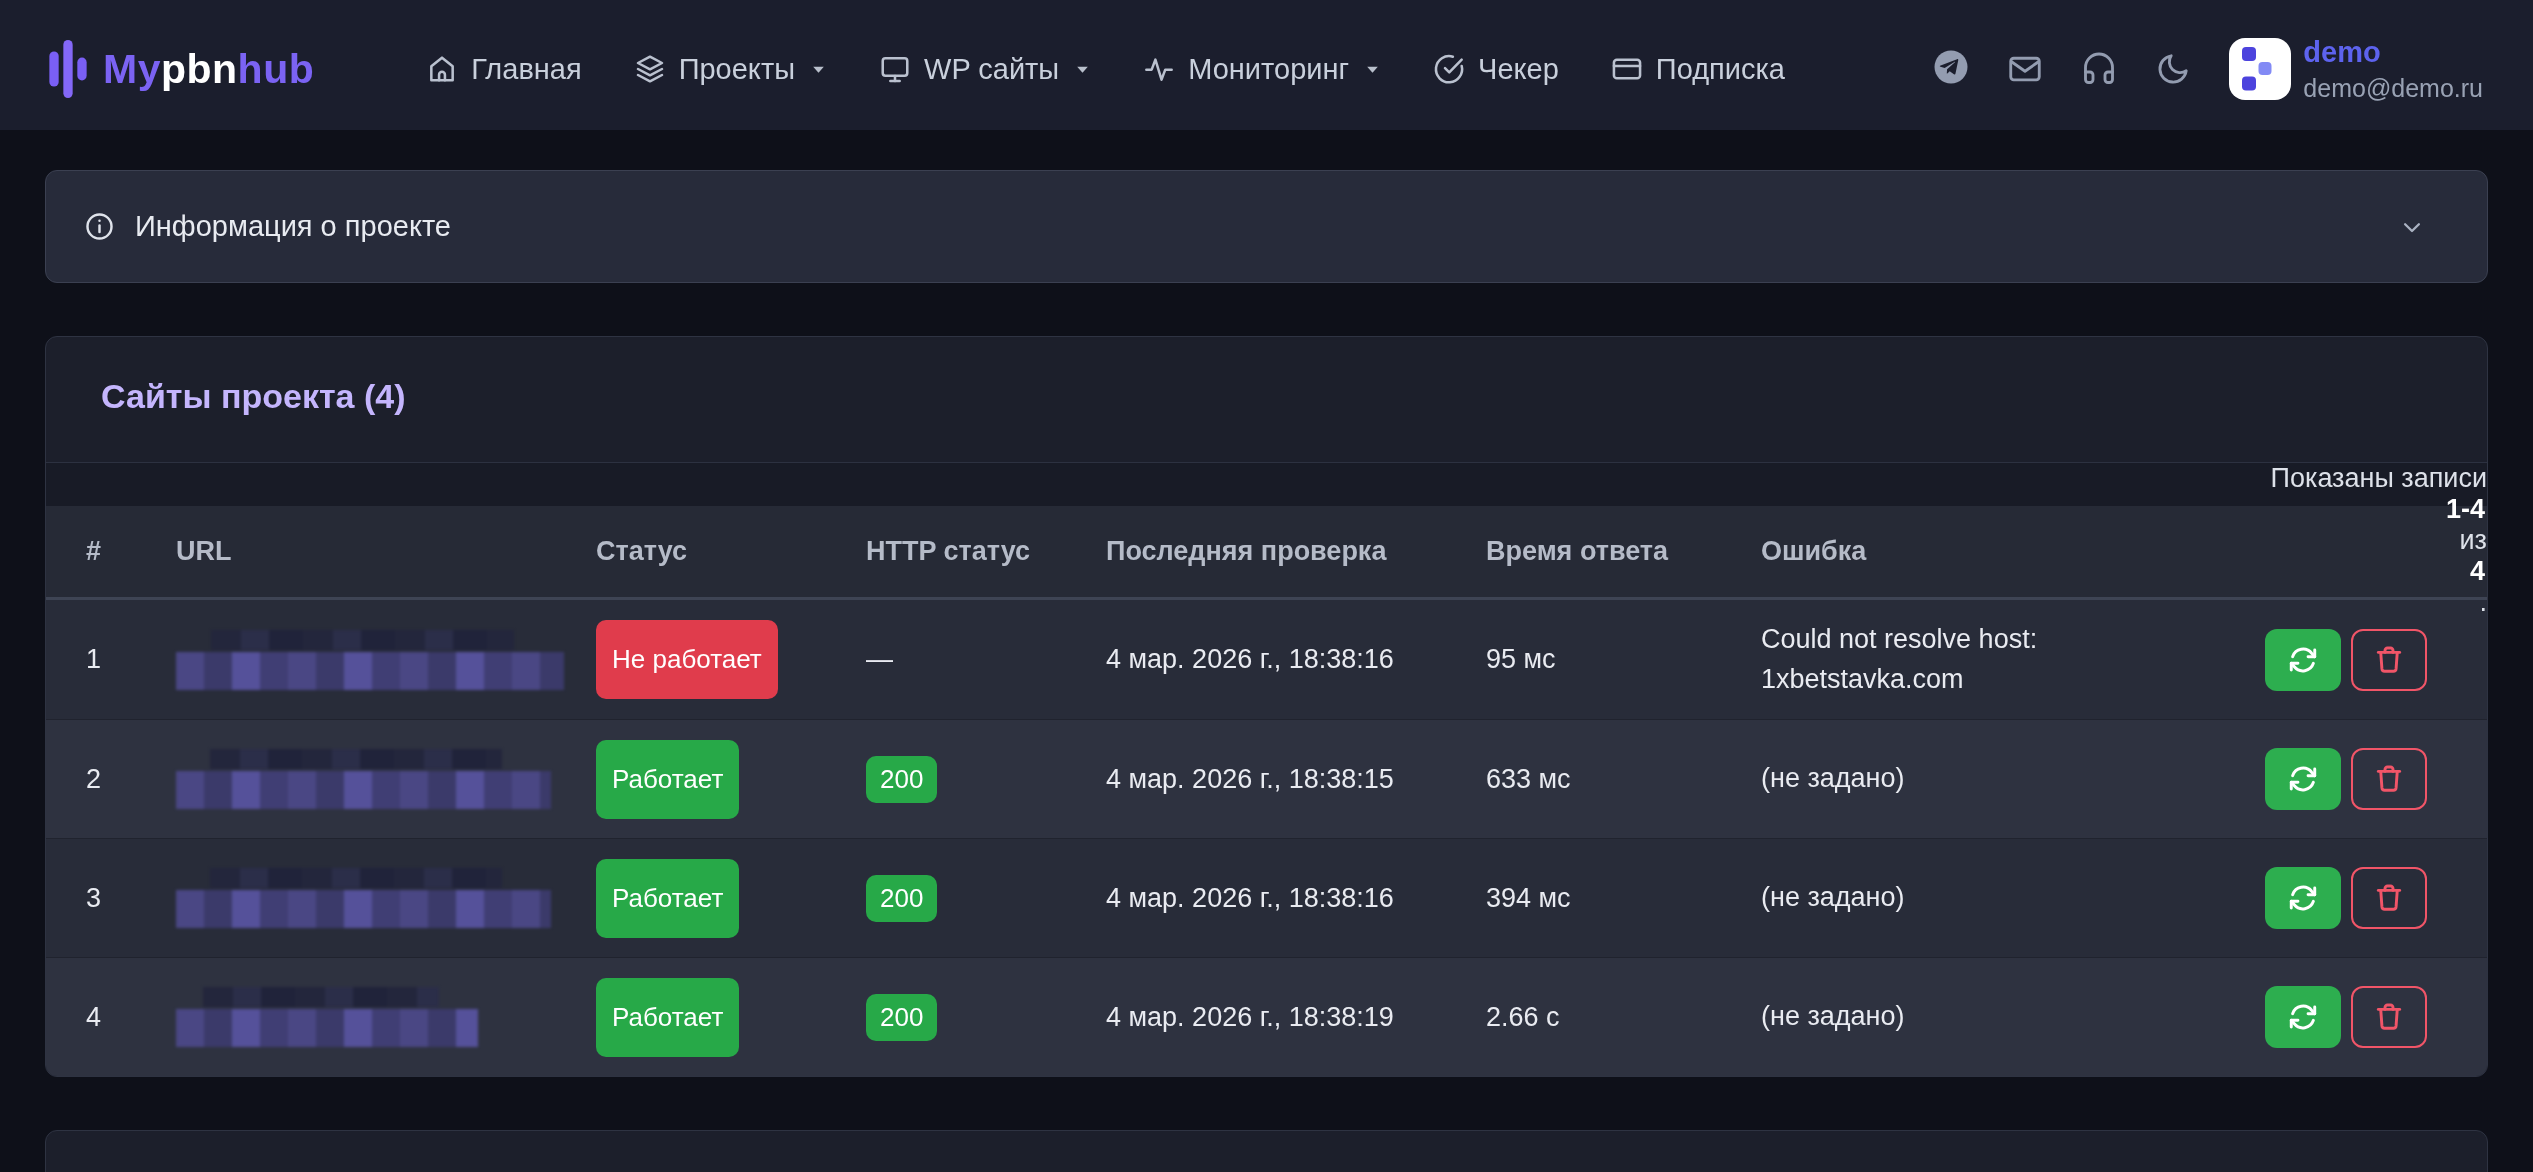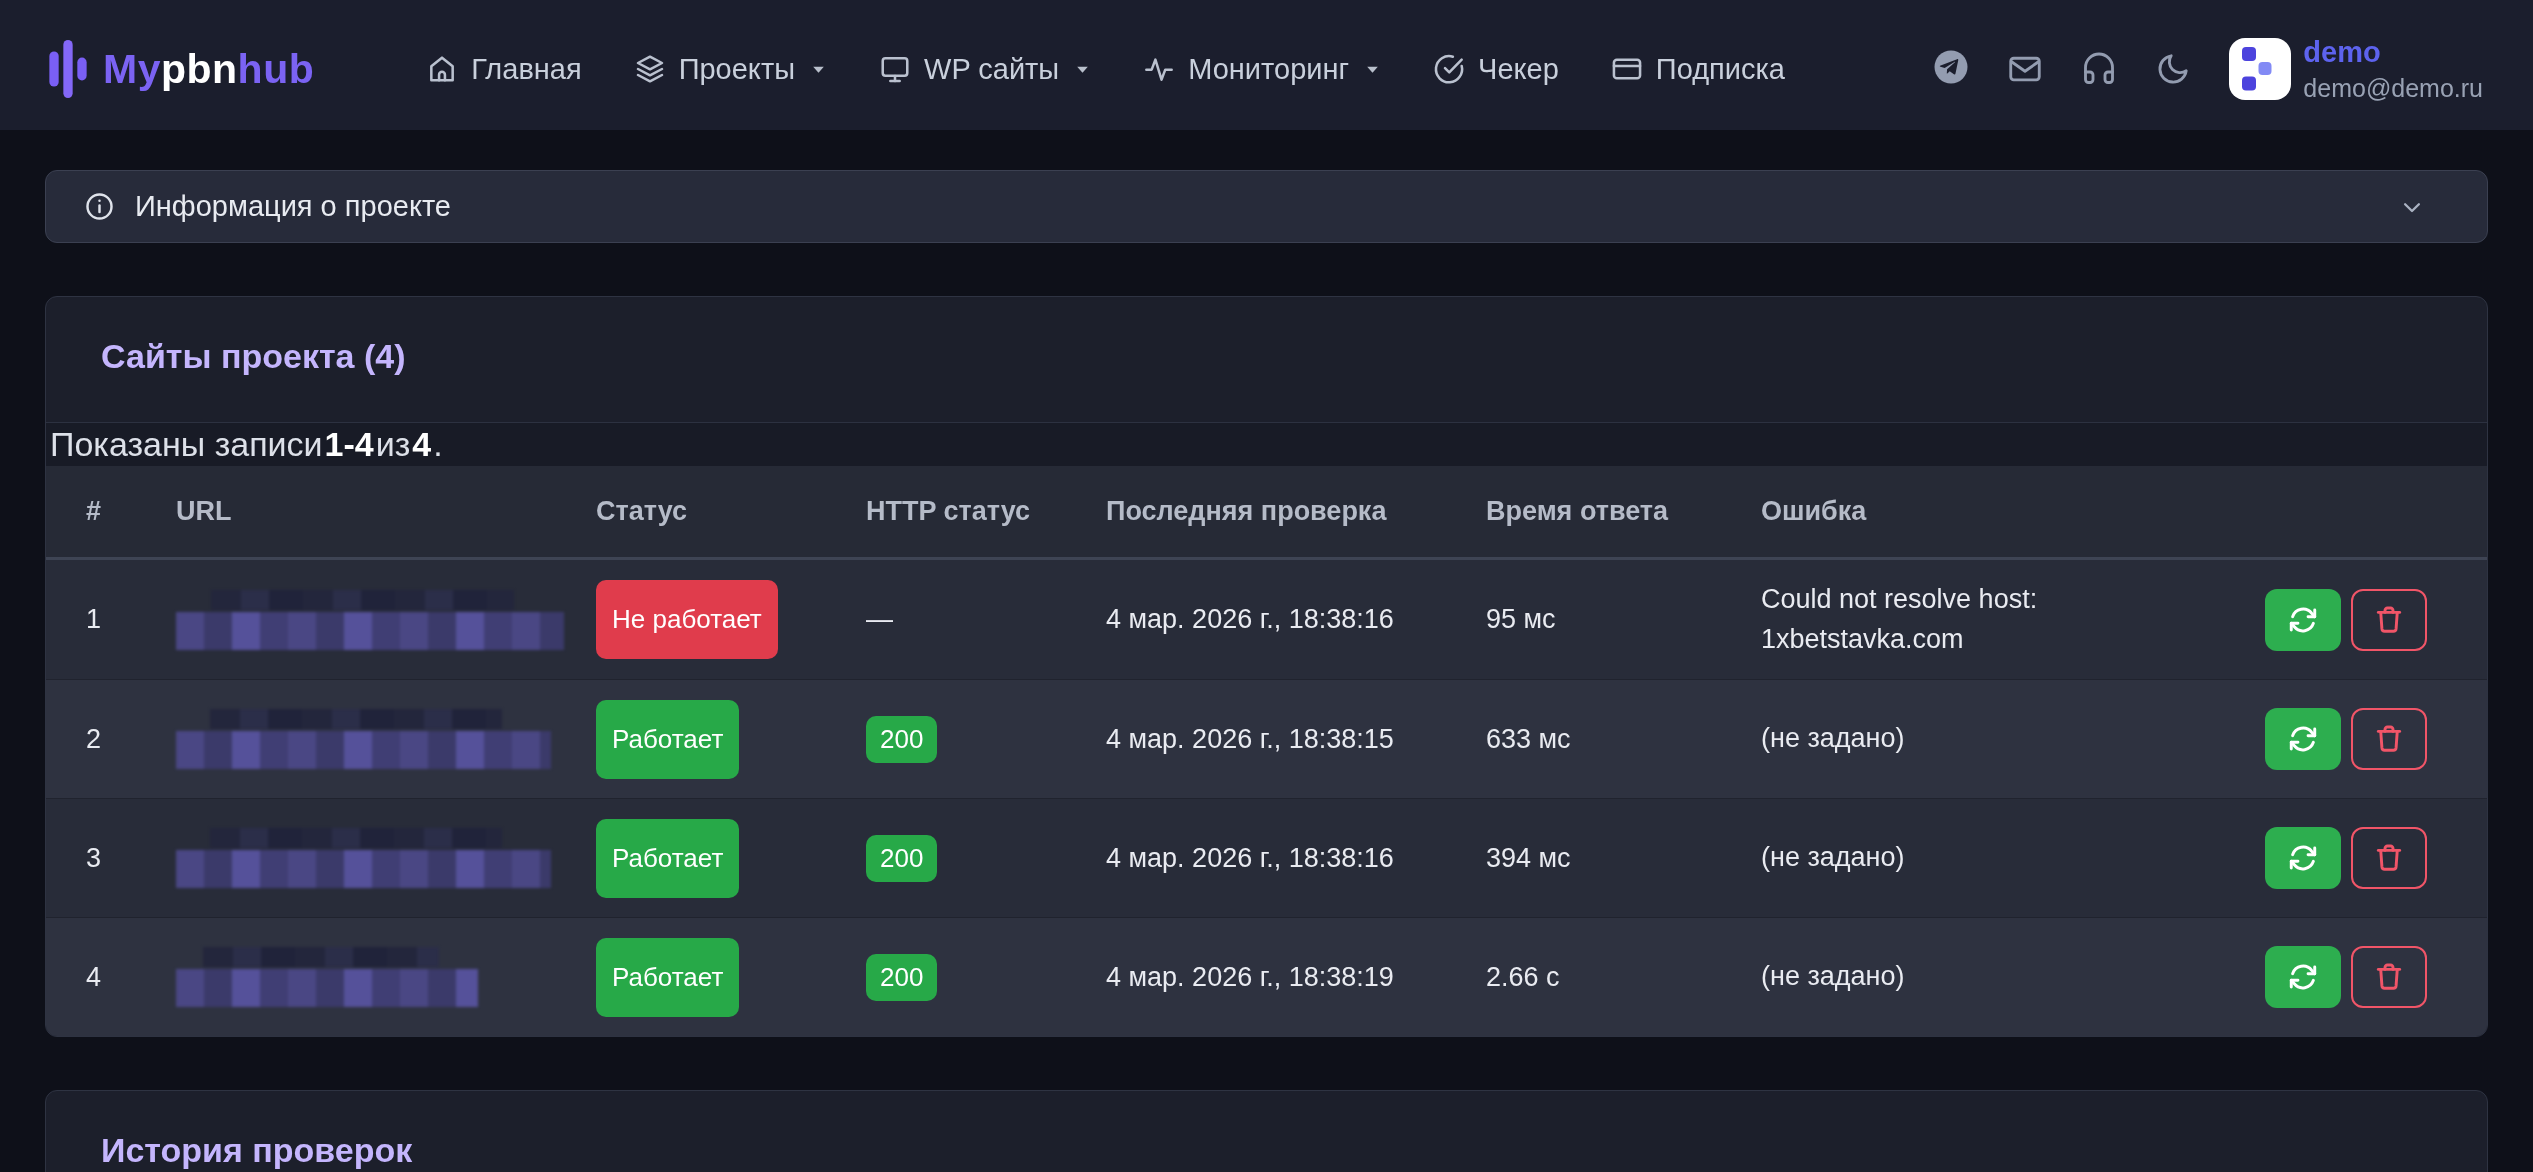--- a/index.html
+++ b/index.html
@@ -23,34 +23,34 @@
   .caret { width:17px; height:17px; fill:#b9c0cc; display:block; margin-left:2px; }
   .nav-right { margin-left:auto; display:flex; align-items:center; gap:38px; }
   .icon-btn { background:none; border:none; color:#939cb0; cursor:pointer; }
   .icon-btn svg { width:36px; height:36px; }
   .user { display:flex; align-items:center; gap:12px; cursor:pointer; }
   .avatar svg { display:block; }
   .user-name { font-size:29px; font-weight:bold; color:#5d63ee; line-height:1.2; }
   .user-email { font-size:25px; color:#99a2b4; margin-top:4px; }
 
   
-  .info-panel { margin:40px 45px 0; height:73px; background:#272b3a; border:1px solid #3b4051;
+  .info-panel { margin:40px 45px 0; height:113px; background:#272b3a; border:1px solid #3b4051;
     border-radius:12px; display:flex; align-items:center; justify-content:space-between;
     padding:0 60px 0 38px; cursor:pointer; }
   .info-left { display:flex; align-items:center; gap:20px; }
   .info-left svg { width:31px; height:31px; color:#dfe3eb; }
   .info-title { font-size:29px; color:#e8ebf1; }
   .info-chevron { width:30px; height:30px; color:#aab2c2; }
 
   
   .card { margin:53px 45px 0; background:#1c1f2b; border:1px solid #2e3342; border-radius:12px; overflow:hidden; }
   .card-title { font-size:34px; font-weight:bold; color:#c4b5fd; padding:40px 0 46px 55px; }
 
-  .summary { height:44px; display:flex; align-items:center; background:#181b26;
-    border-top:1px solid #2c3140; font-size:34px; color:#dde1e9; padding-left:4px; }
+  .summary { height:44px; display:flex; align-items:flex-end; background:#181b26;
+    border-top:1px solid #2c3140; font-size:27px; color:#dde1e9; padding-left:4px;flex-direction:column; }
   .summary b { color:#ffffff; margin:0 2px; }
 
   
   .trow { display:grid; grid-template-columns:90px 420px 270px 240px 380px 275px 500px 1fr;
     align-items:center; padding:0 60px 0 40px; }
   .thead { background:#262a36; height:94px; font-weight:bold; color:#b5bbc8; font-size:27px;
     border-bottom:3px solid #3e4454; }
   .tbody .trow { min-height:119px; font-size:27px; color:#e9ebf1; }
   .tbody .trow + .trow { border-top:1px solid #20232e; }
   .tbody .trow.odd  { background:#282c39; }

